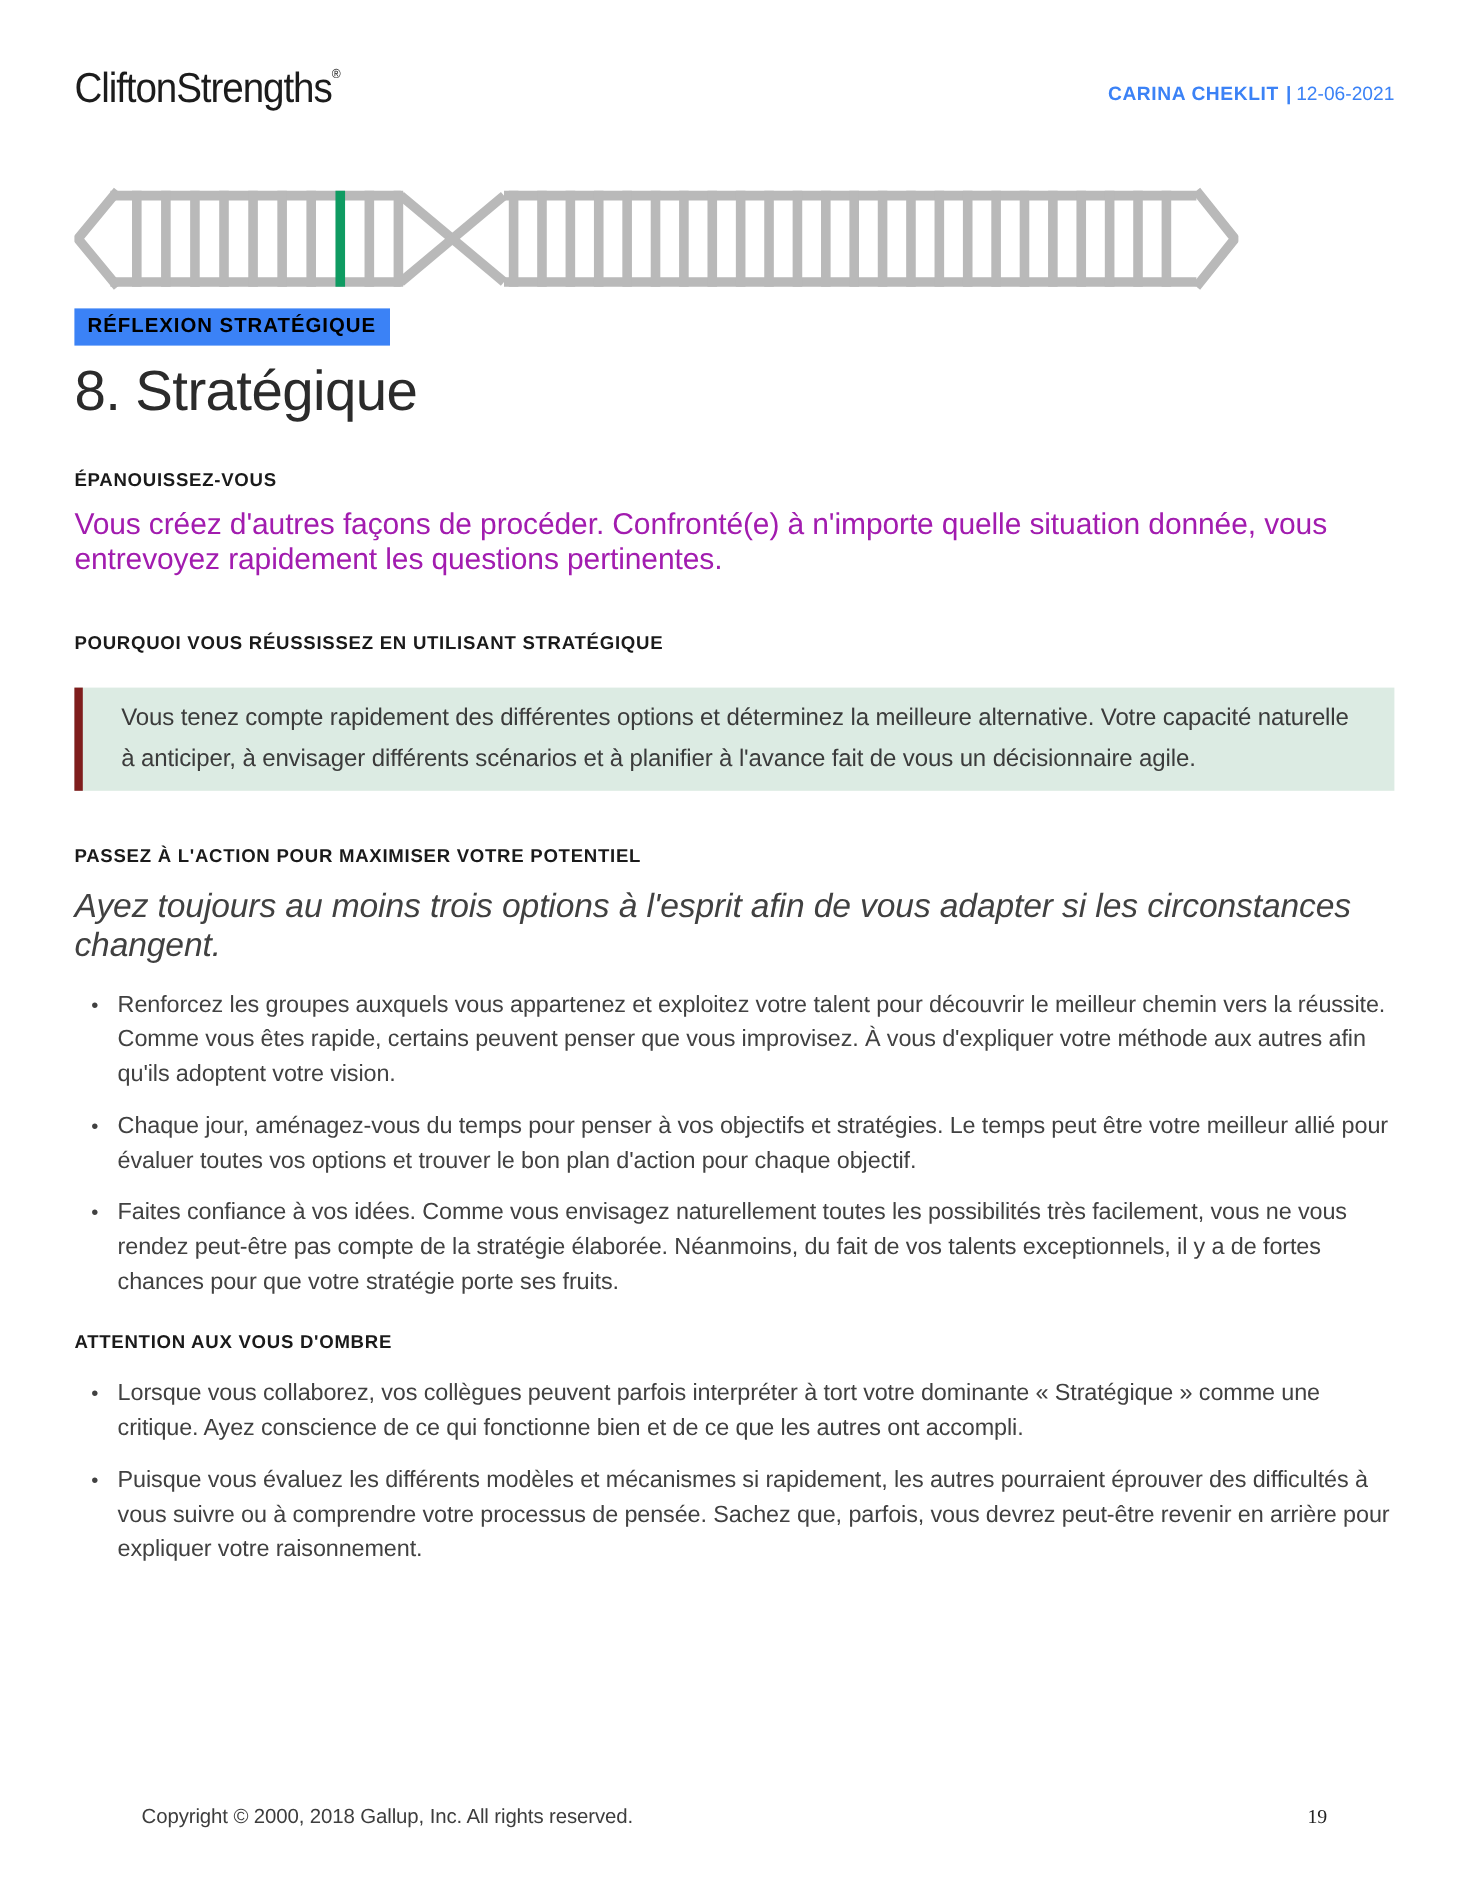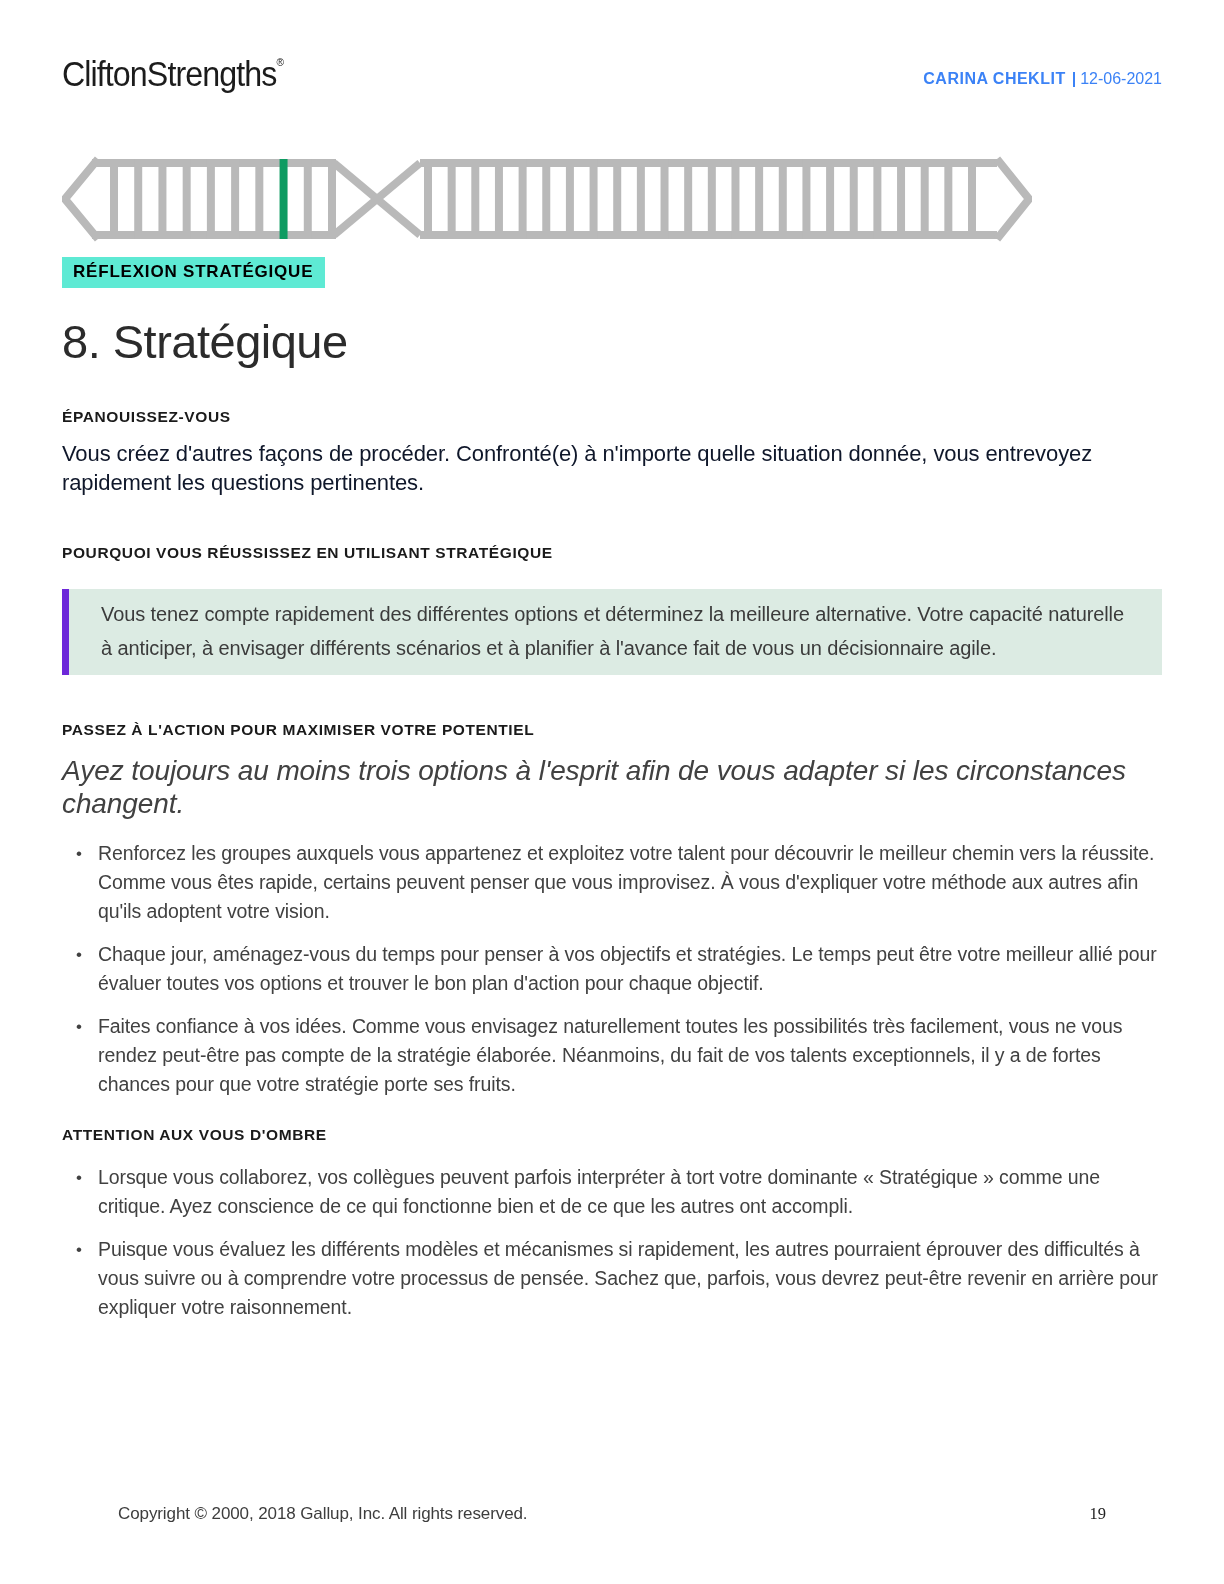--- a/index.html
+++ b/index.html
@@ -30,52 +30,52 @@
   .header-right .user { font-weight: 700; letter-spacing: 0.5px; }
   .header-right .sep { font-weight: 700; margin: 0 4px 0 6px; }
   .header-right .date { font-weight: 400; }
 
   
   .ribbon-wrap { margin-top: 60px; height: 90px; }
 
   
   .badge {
     display: inline-block;
-    background: #5eead4;
+    background: #3b82f6;
     color: #000000;
     font-size: 17px; font-weight: 700; letter-spacing: 0.8px;
     padding: 5px 12px 6px 11px;
     margin-top: 13px;
   }
 
   .theme-title {
-    margin-top: 26px;
+    margin-top: 10px;
     font-size: 47px; font-weight: 400; color: #2b2b2b;
     letter-spacing: -0.5px;
   }
 
   .sec-heading {
     font-size: 15.5px; font-weight: 700; color: #1a1a1a;
     letter-spacing: 0.6px;
   }
   .h-thrive { margin-top: 39px; }
   .h-why { margin-top: 47px; }
   .h-action { margin-top: 46px; }
   .h-blind { margin-top: 27px; }
 
   .body-par {
     margin-top: 13px;
-    font-size: 22px; line-height: 29px; color: #0f172a;
+    font-size: 25px; line-height: 29px; color: #a21caf;
     letter-spacing: -0.1px;
   }
 
   .quote-box {
     margin-top: 27px;
     background: #dcebe3;
-    border-left: 7px solid #6d28d9;
+    border-left: 7px solid #7f1d1d;
     padding: 8px 36px 10px 32px;
     font-size: 20px; line-height: 34px; color: #3b3b3b;
     letter-spacing: -0.1px;
   }
 
   .intro-italic {
     margin-top: 15px;
     font-style: italic;
     font-size: 28px; line-height: 33px; color: #414141;
     letter-spacing: -0.1px;

